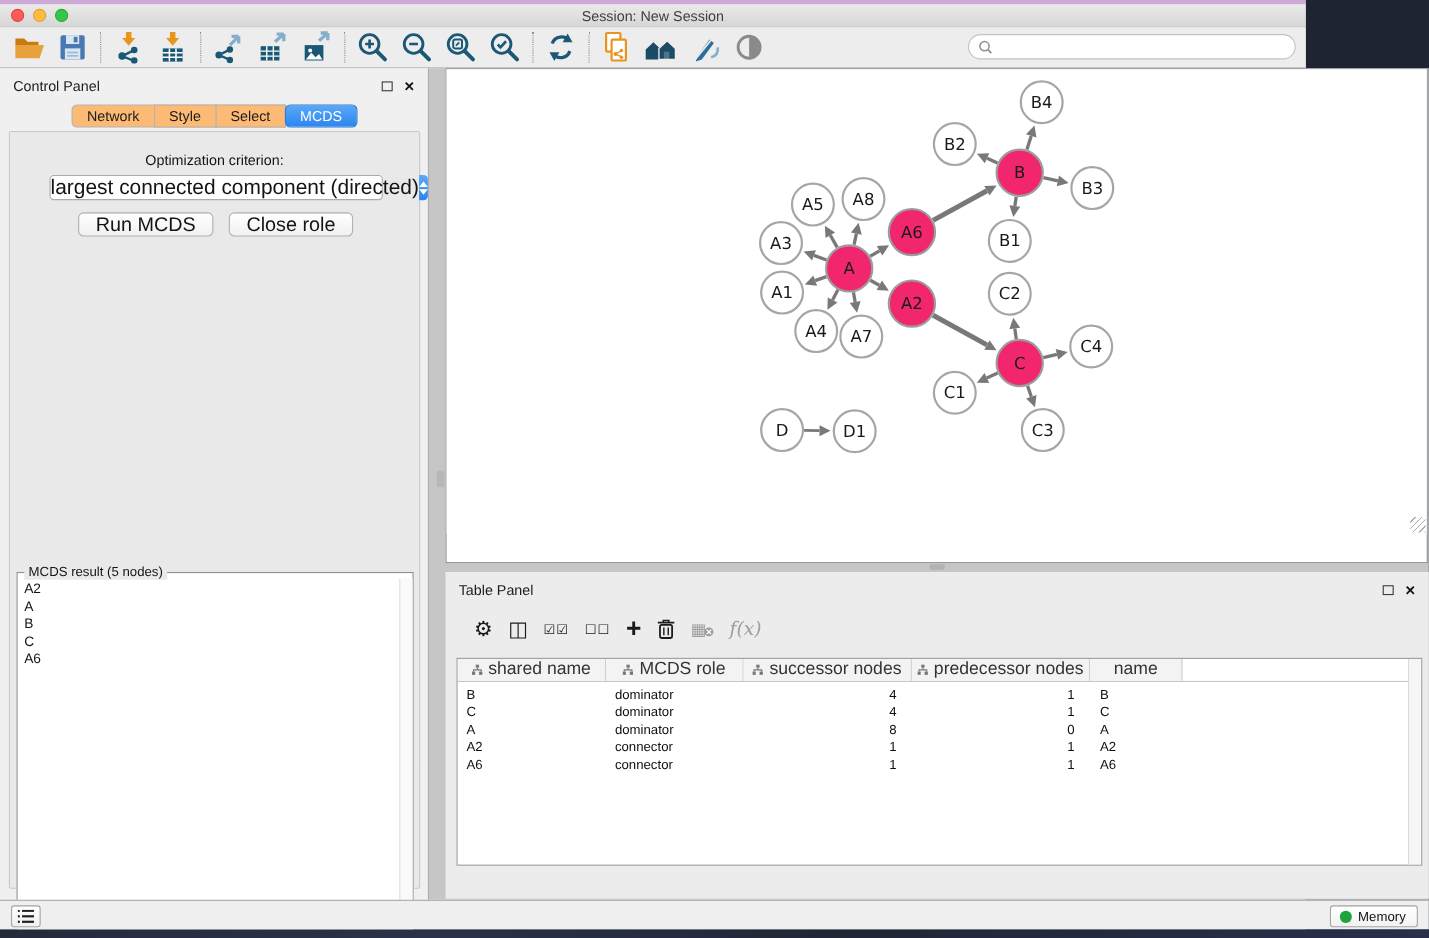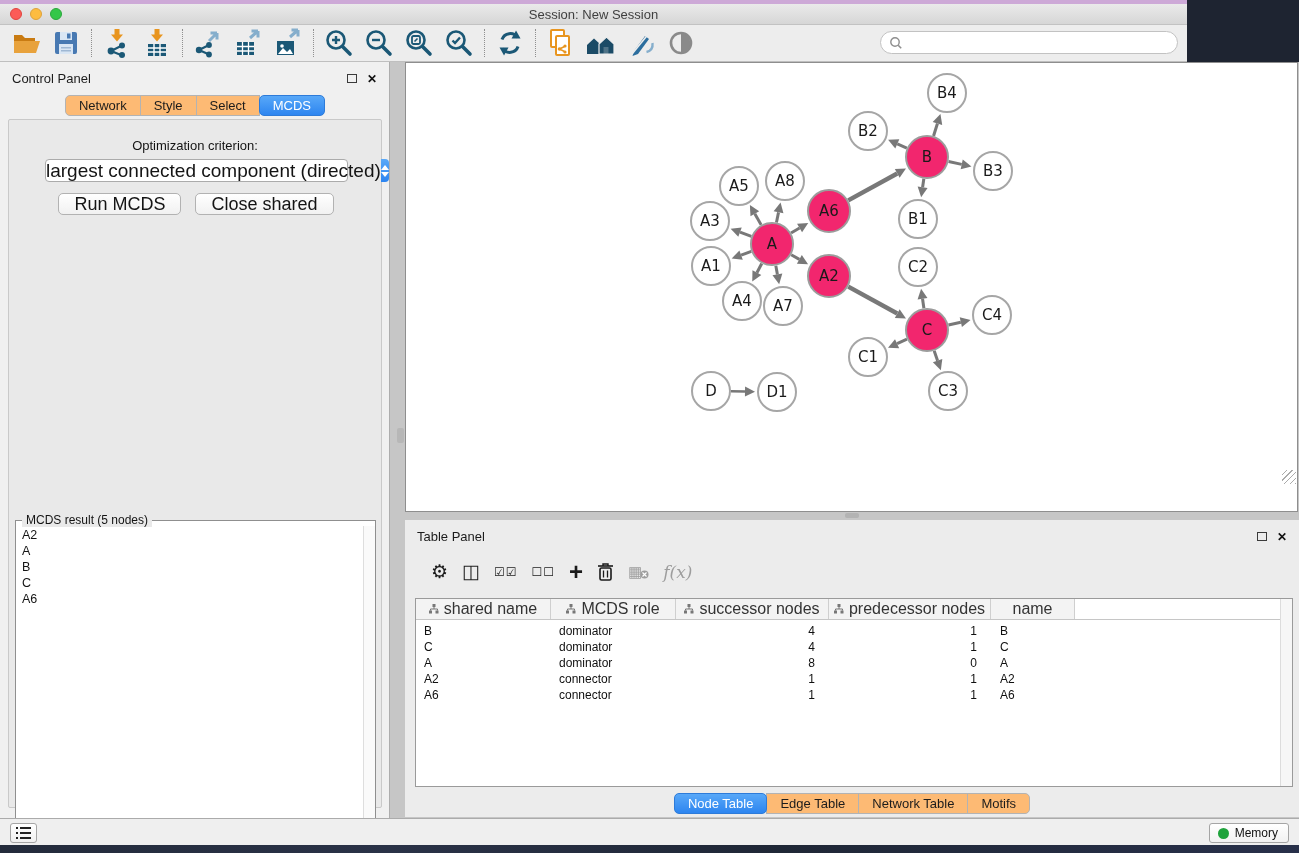--- a/index.html
+++ b/index.html
@@ -310,21 +310,21 @@
         <div id="opt-label">Optimization criterion:</div>
         <div id="criterion">
           <span class="val">largest connected component (directed)</span>
           <span class="spin">
               <span class="tri-up"></span>
               <span class="tri-down"></span>
             </span>
         </div>
         <div id="cp-buttons">
           <span class="mac-btn">Run MCDS</span>
-          <span class="mac-btn">Close shared</span>
+          <span class="mac-btn">Close role</span>
         </div>
         <div id="result-box">
           <span id="result-legend">MCDS result (5 nodes)</span>
           <div id="result-list">
             <div>A2</div>
             <div>A</div>
             <div>B</div>
             <div>C</div>
             <div>A6</div>
           </div>
@@ -531,28 +531,20 @@
               <div class="td c0">A6</div>
               <div class="td c1">connector</div>
               <div class="td c2">1</div>
               <div class="td c3">1</div>
               <div class="td c4">A6</div>
             </div>
           </div>
         <div id="tp-vscroll"></div>
       </div>
 
-      <div id="tp-tabs">
-        <span class="seg">
-          <span class="tab active">Node Table</span>
-          <span class="tab">Edge Table</span>
-          <span class="tab">Network Table</span>
-          <span class="tab">Motifs</span>
-        </span>
-      </div>
     </div>
   </div>
 
   <div id="status-bar">
     <div id="list-btn">
       <svg width="15" height="12" viewBox="0 0 15 12">
           <rect x="0" y="0" width="2" height="2" fill="#222"></rect>
           <rect x="0" y="5" width="2" height="2" fill="#222"></rect>
           <rect x="0" y="10" width="2" height="2" fill="#222"></rect>
           <rect x="4" y="0" width="11" height="2" fill="#222"></rect>

